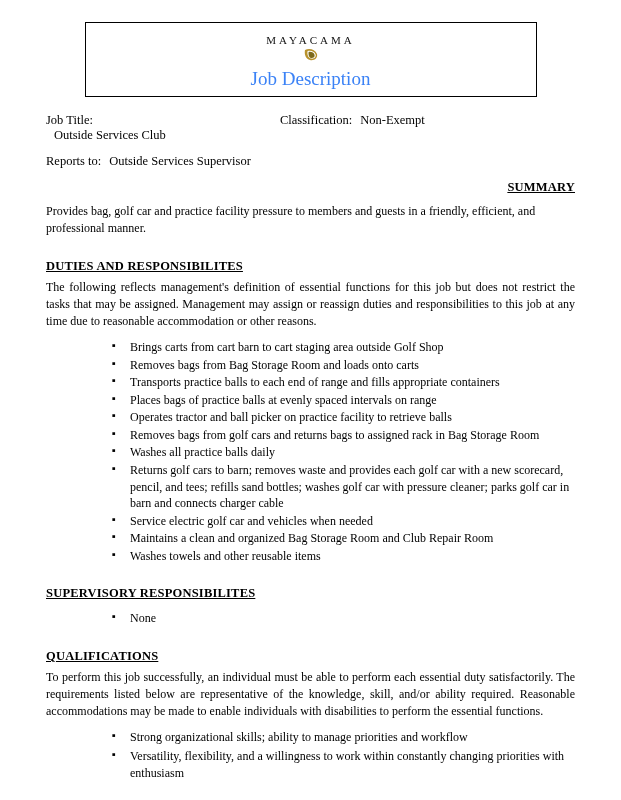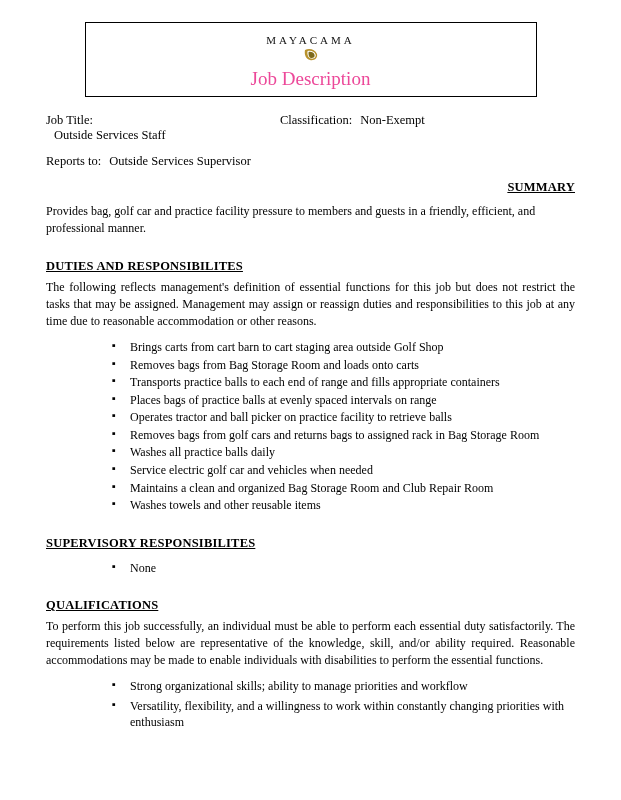--- a/index.html
+++ b/index.html
@@ -45,21 +45,21 @@
   .logo-mark {
     display: block;
     margin: 1px auto 0 auto;
     width: 18px;
     height: 14px;
   }
   .doc-title {
     font-size: 19px;
     margin-top: 6px;
     font-family: "Liberation Serif", serif;
-    color: #ec4899;
+    color: #3b82f6;
   }
 
   
   .meta {
     margin-top: 16px;
     font-size: 12.5px;
   }
   .meta-row {
     display: flex;
     margin-bottom: 11px;
@@ -128,21 +128,21 @@
         <path d="M6.6 4 C9 3.4, 12 4.6, 12.6 7 C13 9, 11 10.4, 8.8 9.9 C6.8 9.4, 6.2 6.8, 6.6 4 Z" fill="#7d6a1b"></path>
       </svg>
     </div>
     <div class="doc-title">Job Description</div>
   </div>
 
   <div class="meta">
     <div class="meta-row">
       <div class="meta-cell first">
         <span class="meta-label">Job Title:</span>
-        <span class="meta-value">Outside Services Staff</span>
+        <span class="meta-value">Outside Services Club</span>
       </div>
       <div class="meta-cell">
         <span class="meta-label">Classification:</span>
         <span class="meta-value">Non-Exempt</span>
       </div>
     </div>
     <div class="meta-row">
       <div class="meta-cell">
         <span class="meta-label">Reports to:</span>
         <span class="meta-value">Outside Services Supervisor</span>
@@ -157,20 +157,21 @@
   <div class="para italic">The following reflects management's definition of essential functions for this job but does not restrict the tasks that may be assigned.  Management may assign or reassign duties and responsibilities to this job at any time due to reasonable accommodation or other reasons.</div>
 
   <ul class="bullets">
     <li>Brings carts from cart barn to cart staging area outside Golf Shop</li>
     <li>Removes bags from Bag Storage Room and loads onto carts</li>
     <li>Transports practice balls to each end of range and fills appropriate containers</li>
     <li>Places bags of practice balls at evenly spaced intervals on range</li>
     <li>Operates tractor and ball picker on practice facility to retrieve balls</li>
     <li>Removes bags from golf cars and returns bags to assigned rack in Bag Storage Room</li>
     <li>Washes all practice balls daily</li>
+    <li>Returns golf cars to barn; removes waste and provides each golf car with a new scorecard, pencil, and tees; refills sand bottles; washes golf car with pressure cleaner; parks golf car in barn and connects charger cable</li>
     <li>Service electric golf car and vehicles when needed</li>
     <li>Maintains a clean and organized Bag Storage Room and Club Repair Room</li>
     <li>Washes towels and other reusable items</li>
   </ul>
 
   <div class="section-head gap-title">SUPERVISORY RESPONSIBILITES</div>
   <ul class="bullets sparse">
     <li>None</li>
   </ul>
 

